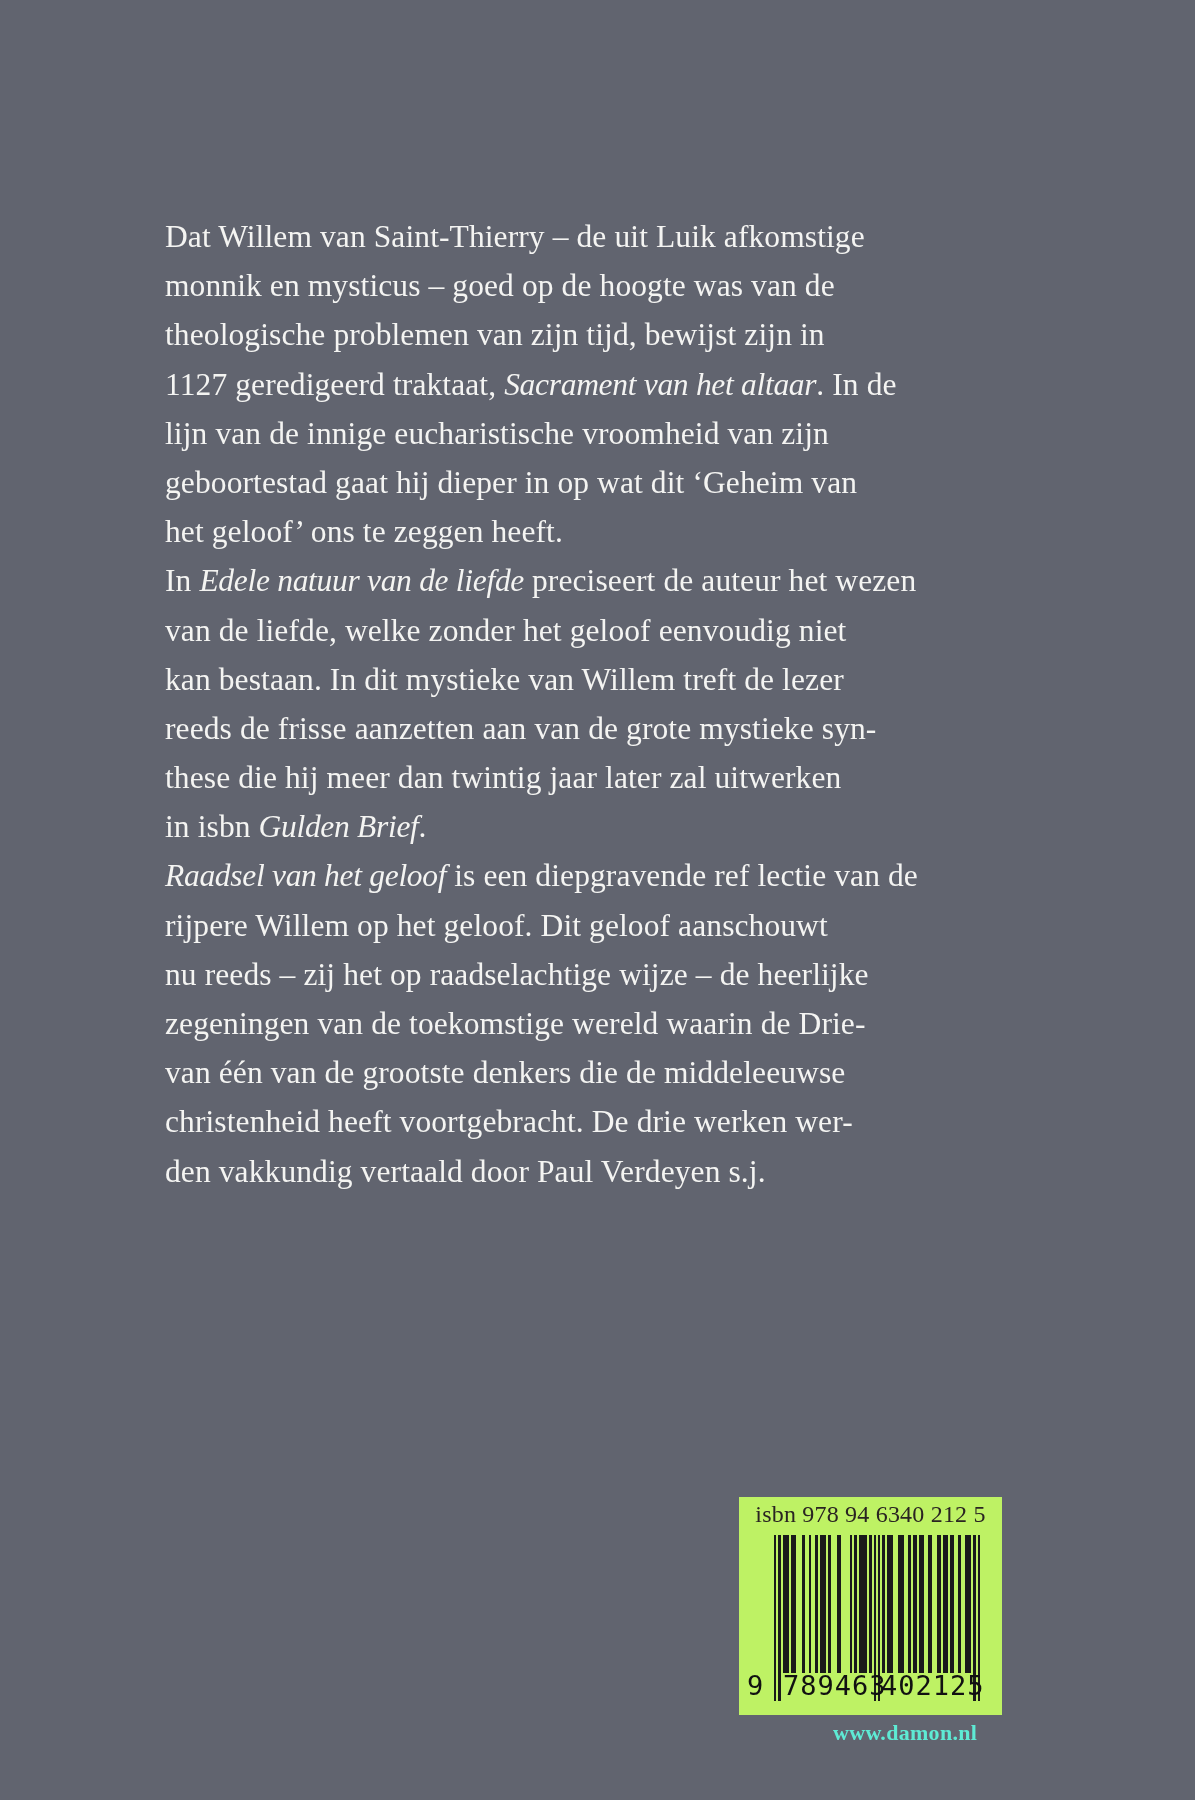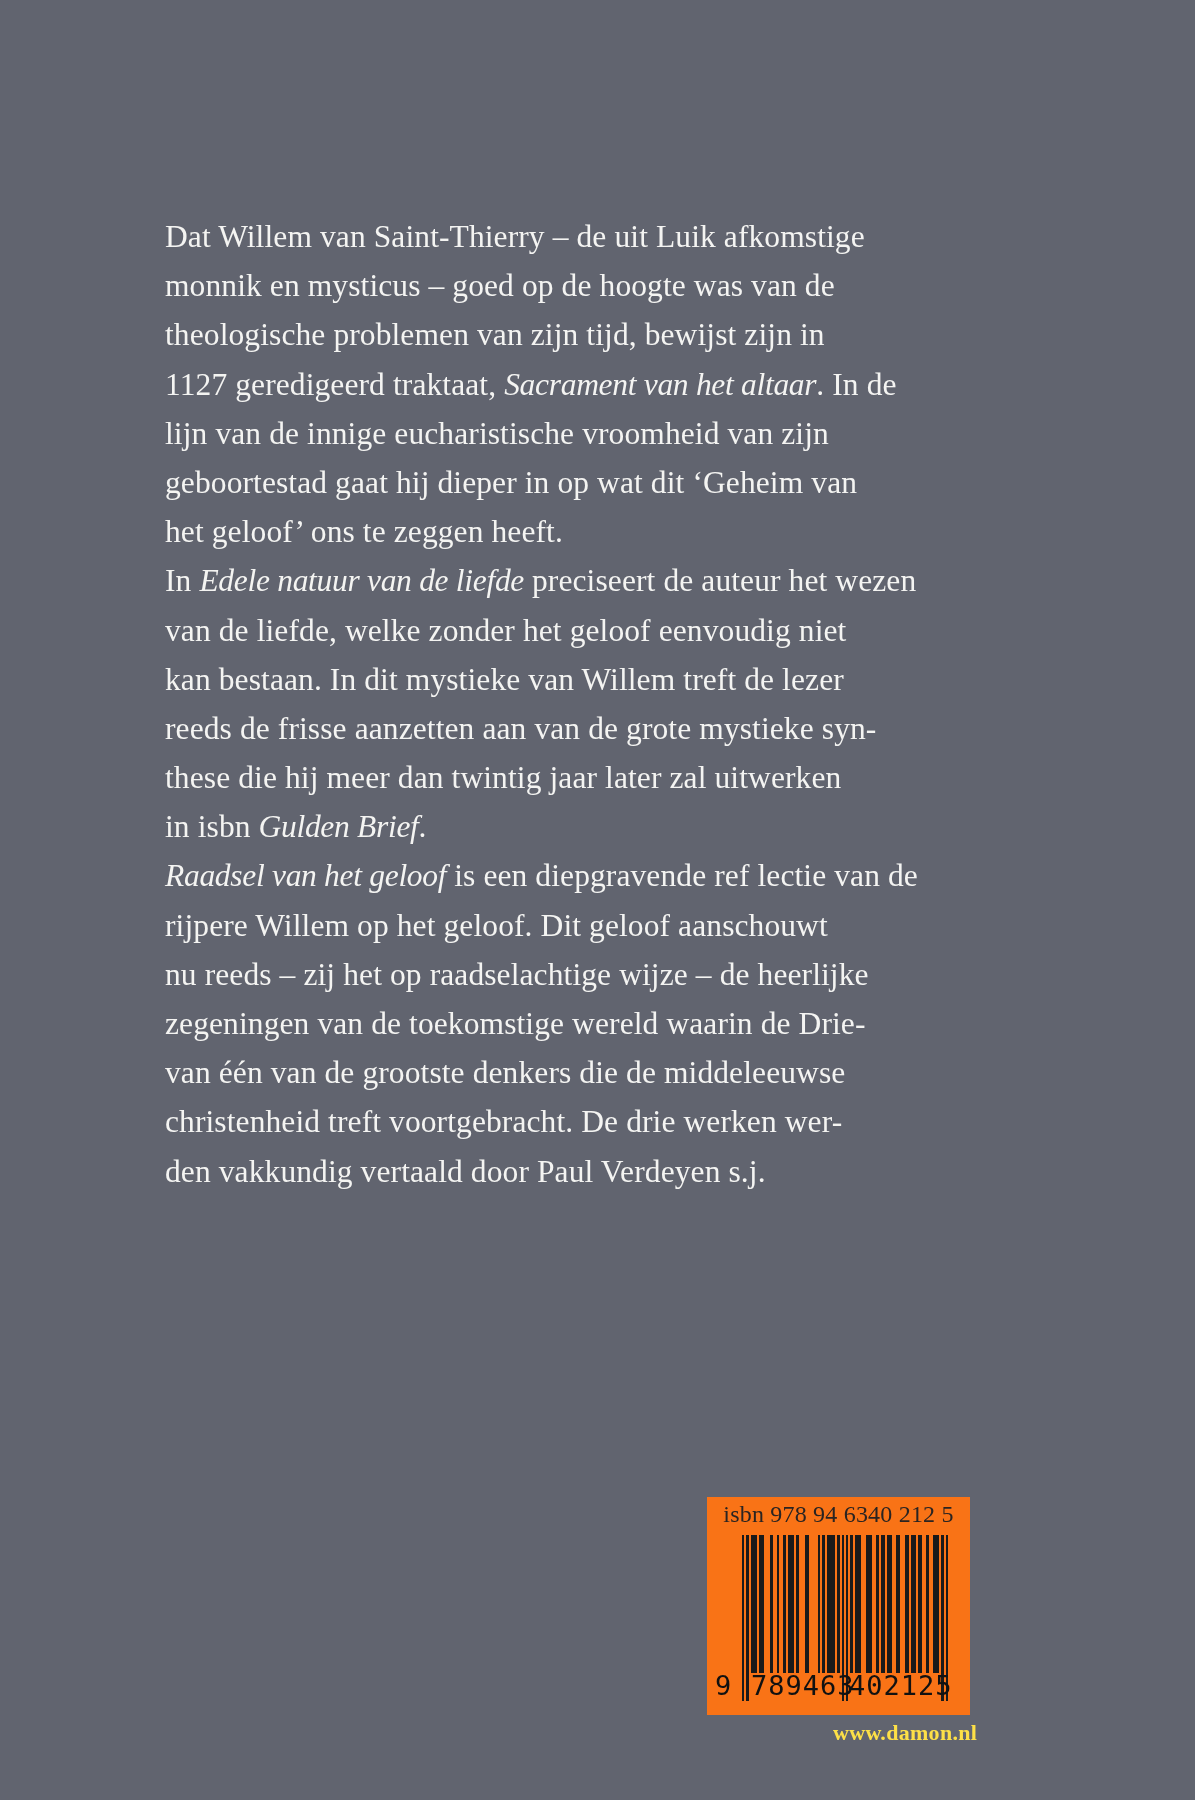--- a/index.html
+++ b/index.html
@@ -13,37 +13,37 @@
     position: absolute; left: 165px; top: 212px;
     width: 880px;
     color: #f4f4f2;
     font-size: 31.5px;
     line-height: 49.2px;
     letter-spacing: 0.1px;
   }
   .line { display: block; white-space: nowrap; height: 49.2px; }
   .line i { font-style: italic; letter-spacing: -0.3px; }
   .barcode-box {
-    position: absolute; left: 707px; top: 1497px;
-    width: 263px; height: 218px; background: #f97316; text-decoration: underline;
+    position: absolute; left: 739px; top: 1497px;
+    width: 263px; height: 218px; background: #bef264; text-decoration: underline;
   }
   .isbn-text {
     position: absolute; left: 0; top: 4px; width: 100%;
     text-align: center; color: #2a2422;
     font-size: 24px; letter-spacing: 0.2px;
   }
   .bars { position: absolute; left: 35px; top: 38px; }
   .bar { position: absolute; top: 0; background: #1a1a1a; }
   .digits {
     position: absolute; font-family: "DejaVu Sans Mono", "Liberation Mono", monospace;
     font-size: 27px; color: #111; top: 173px; letter-spacing: 1px;
   }
   .publisher-url {
     position: absolute; left: 833px; top: 1720px;
-    color: #fde047; font-size: 22px; font-weight: bold;
+    color: #5eead4; font-size: 22px; font-weight: bold;
     letter-spacing: 0.3px;
   }
 </style>
 </head>
 <body>
 
 <div class="blurb" id="blurb">
     <span class="line"><span>Dat Willem van Saint-Thierry – de uit Luik afkomstige</span></span>
     <span class="line"><span>monnik en mysticus – goed op de hoogte was van de</span></span>
     <span class="line"><span>theologische problemen van zijn tijd, bewijst zijn in</span></span>
@@ -55,21 +55,21 @@
     <span class="line"><span>van de liefde, welke zonder het geloof eenvoudig niet</span></span>
     <span class="line"><span>kan bestaan. In dit mystieke van Willem treft de lezer</span></span>
     <span class="line"><span>reeds de frisse aanzetten aan van de grote mystieke syn-</span></span>
     <span class="line"><span>these die hij meer dan twintig jaar later zal uitwerken</span></span>
     <span class="line"><span>in isbn </span><i>Gulden Brief</i><span>.</span></span>
     <span class="line"><i>Raadsel van het geloof</i><span> is een diepgravende ref lectie van de</span></span>
     <span class="line"><span>rijpere Willem op het geloof. Dit geloof aanschouwt</span></span>
     <span class="line"><span>nu reeds – zij het op raadselachtige wijze – de heerlijke</span></span>
     <span class="line"><span>zegeningen van de toekomstige wereld waarin de Drie-</span></span>
     <span class="line"><span>van één van de grootste denkers die de middeleeuwse</span></span>
-    <span class="line"><span>christenheid treft voortgebracht. De drie werken wer-</span></span>
+    <span class="line"><span>christenheid heeft voortgebracht. De drie werken wer-</span></span>
     <span class="line"><span>den vakkundig vertaald door Paul Verdeyen s.j.</span></span>
   </div>
 
 <div class="barcode-box">
   <div class="isbn-text">isbn 978 94 6340 212 5</div>
   <div class="bars" id="bars">
       <div class="bar" style="left: 0px; width: 2.32px; height: 166px;"></div>
       <div class="bar" style="left: 4.34px; width: 2.32px; height: 166px;"></div>
       <div class="bar" style="left: 8.67px; width: 2.32px; height: 138px;"></div>
       <div class="bar" style="left: 10.84px; width: 2.32px; height: 138px;"></div>

